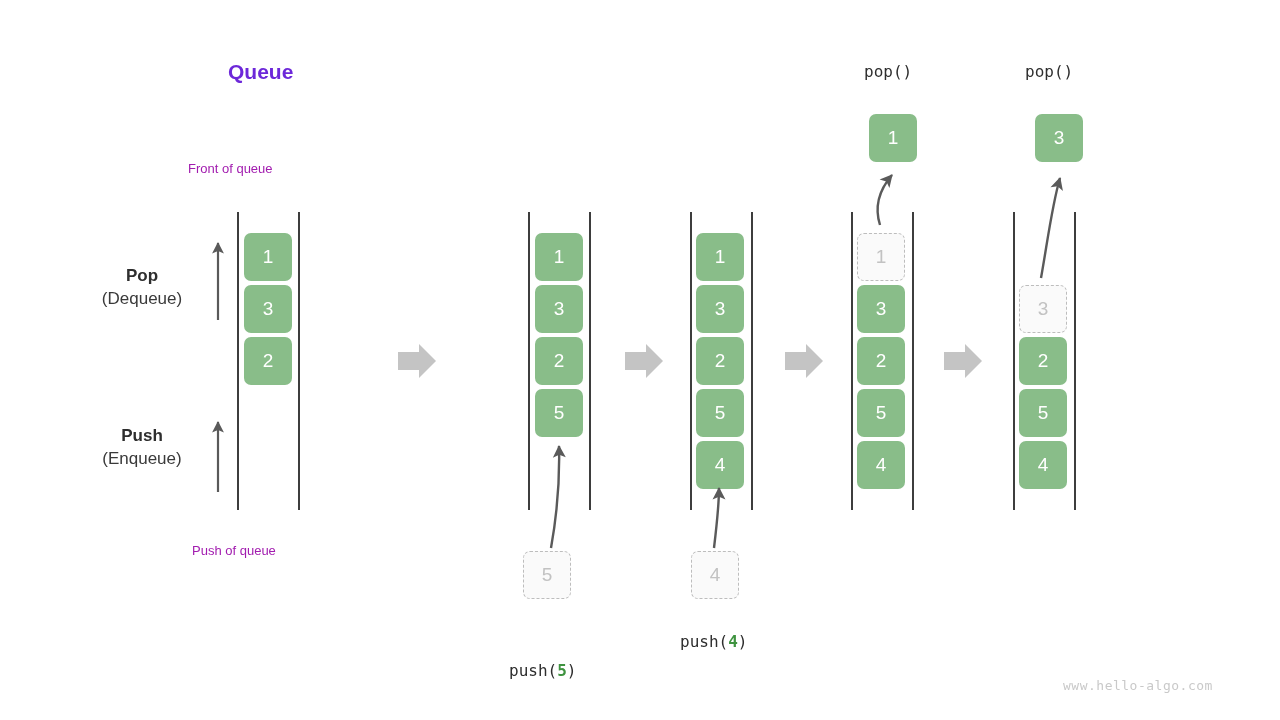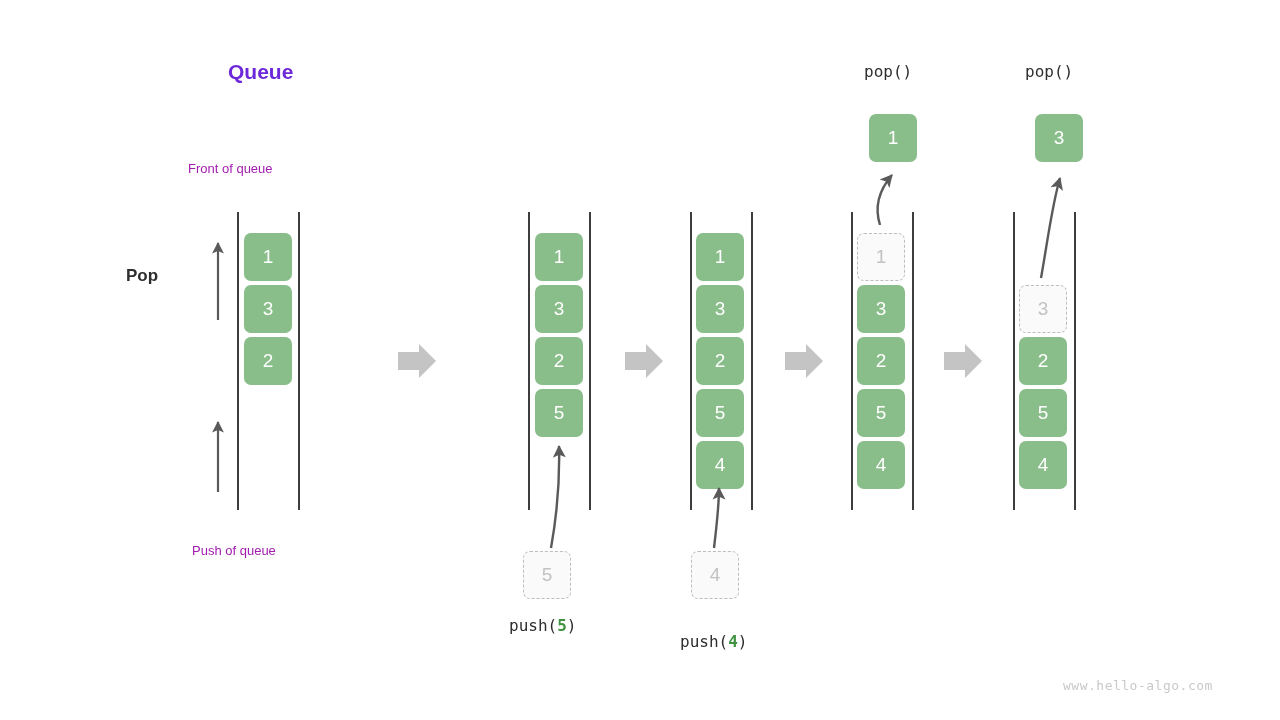--- a/index.html
+++ b/index.html
@@ -123,24 +123,29 @@
 
 <div id="stage">
 
   <div class="lbl title-queue">Queue</div>
 
   <div class="lbl hdr front-label">Front of queue</div>
   <div class="lbl hdr rear-label">Push of queue</div>
 
   <div class="side-group pop-group">
     <div class="l1">Pop</div>
+    <div class="l2">(Dequeue)</div>
   </div>
 
-
-  <div class="op-label" style="left:509px; top:616px;text-align:center;"><span>push(</span><span class="arg">5</span><span>)</span></div>
+  <div class="side-group push-group">
+    <div class="l1">Push</div>
+    <div class="l2">(Enqueue)</div>
+  </div>
+
+  <div class="op-label" style="left:509px; top:661px;text-align:center;"><span>push(</span><span class="arg">5</span><span>)</span></div>
   <div class="op-label" style="left:680px; top:632px;"><span>push(</span><span class="arg">4</span><span>)</span></div>
   <div class="op-label" style="left:864px; top:62px;">pop()</div>
   <div class="op-label" style="left:1025px; top:62px;">pop()</div>
 
   <div class="watermark">www.hello-algo.com</div>
 
   <div class="rail" style="left:237px;"></div>
   <div class="rail" style="left:298px;"></div>
   <div class="rail" style="left:528px;"></div>
   <div class="rail" style="left:589px;"></div>

